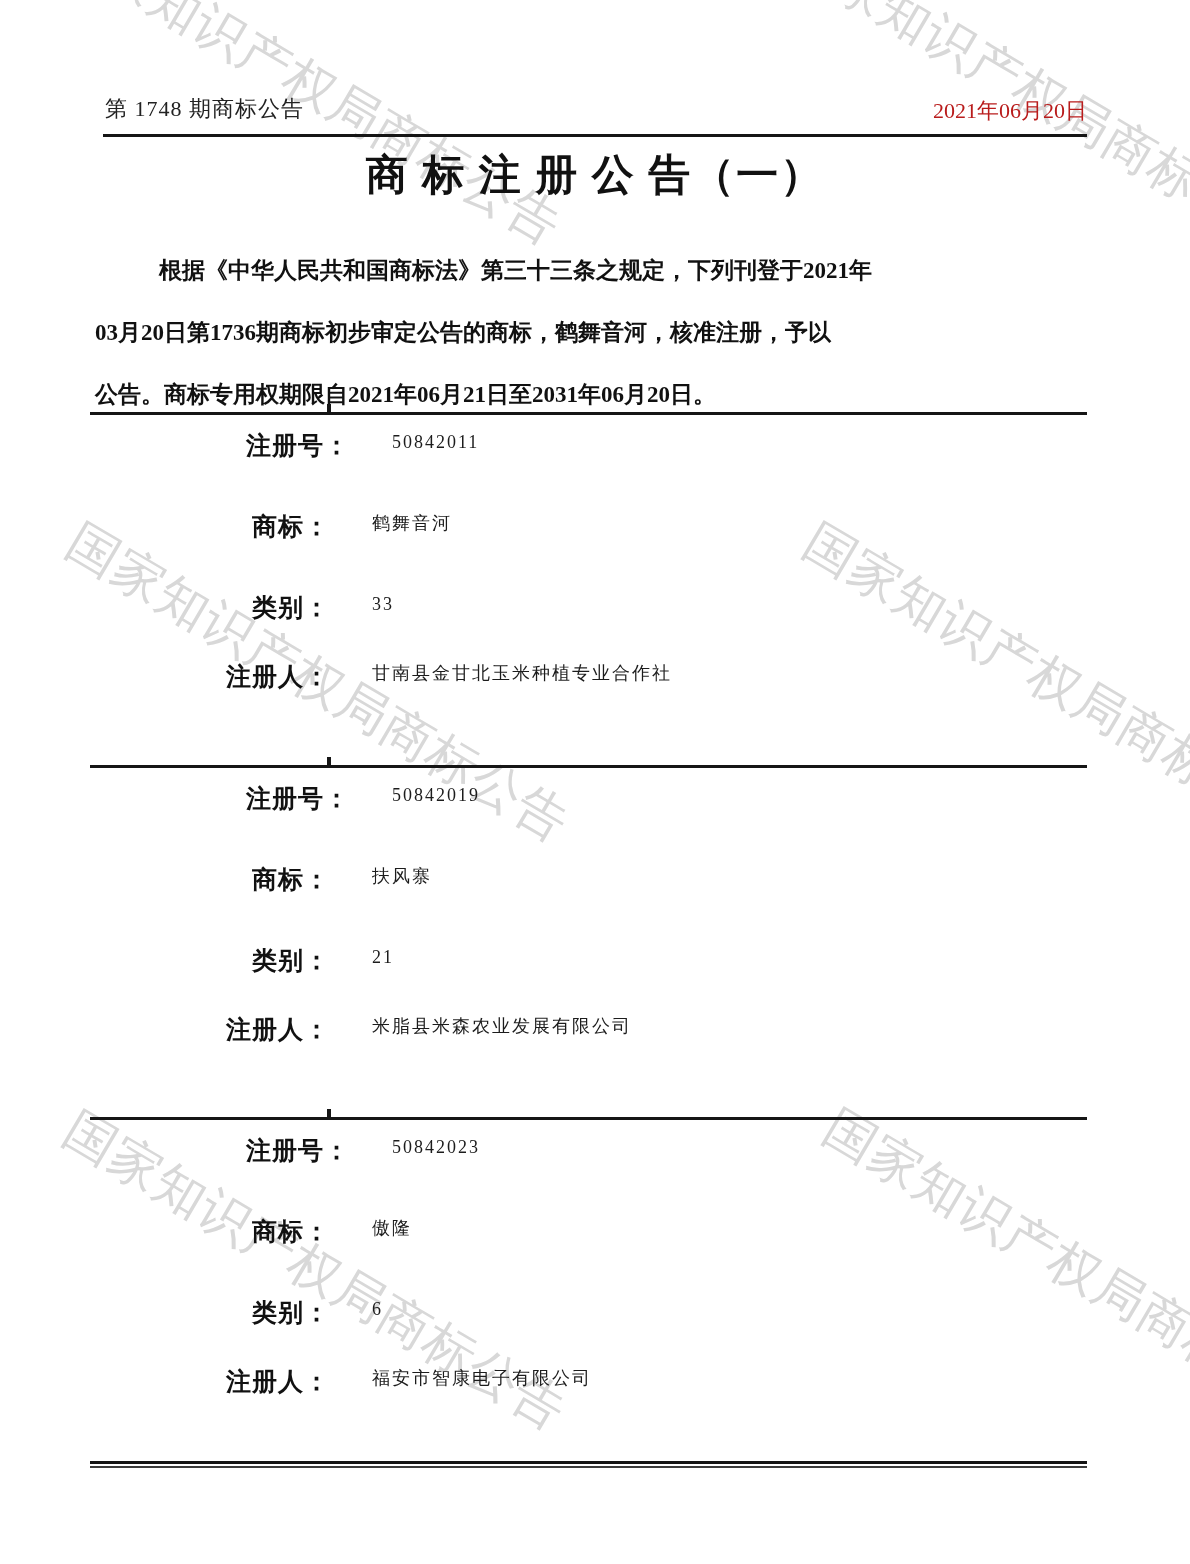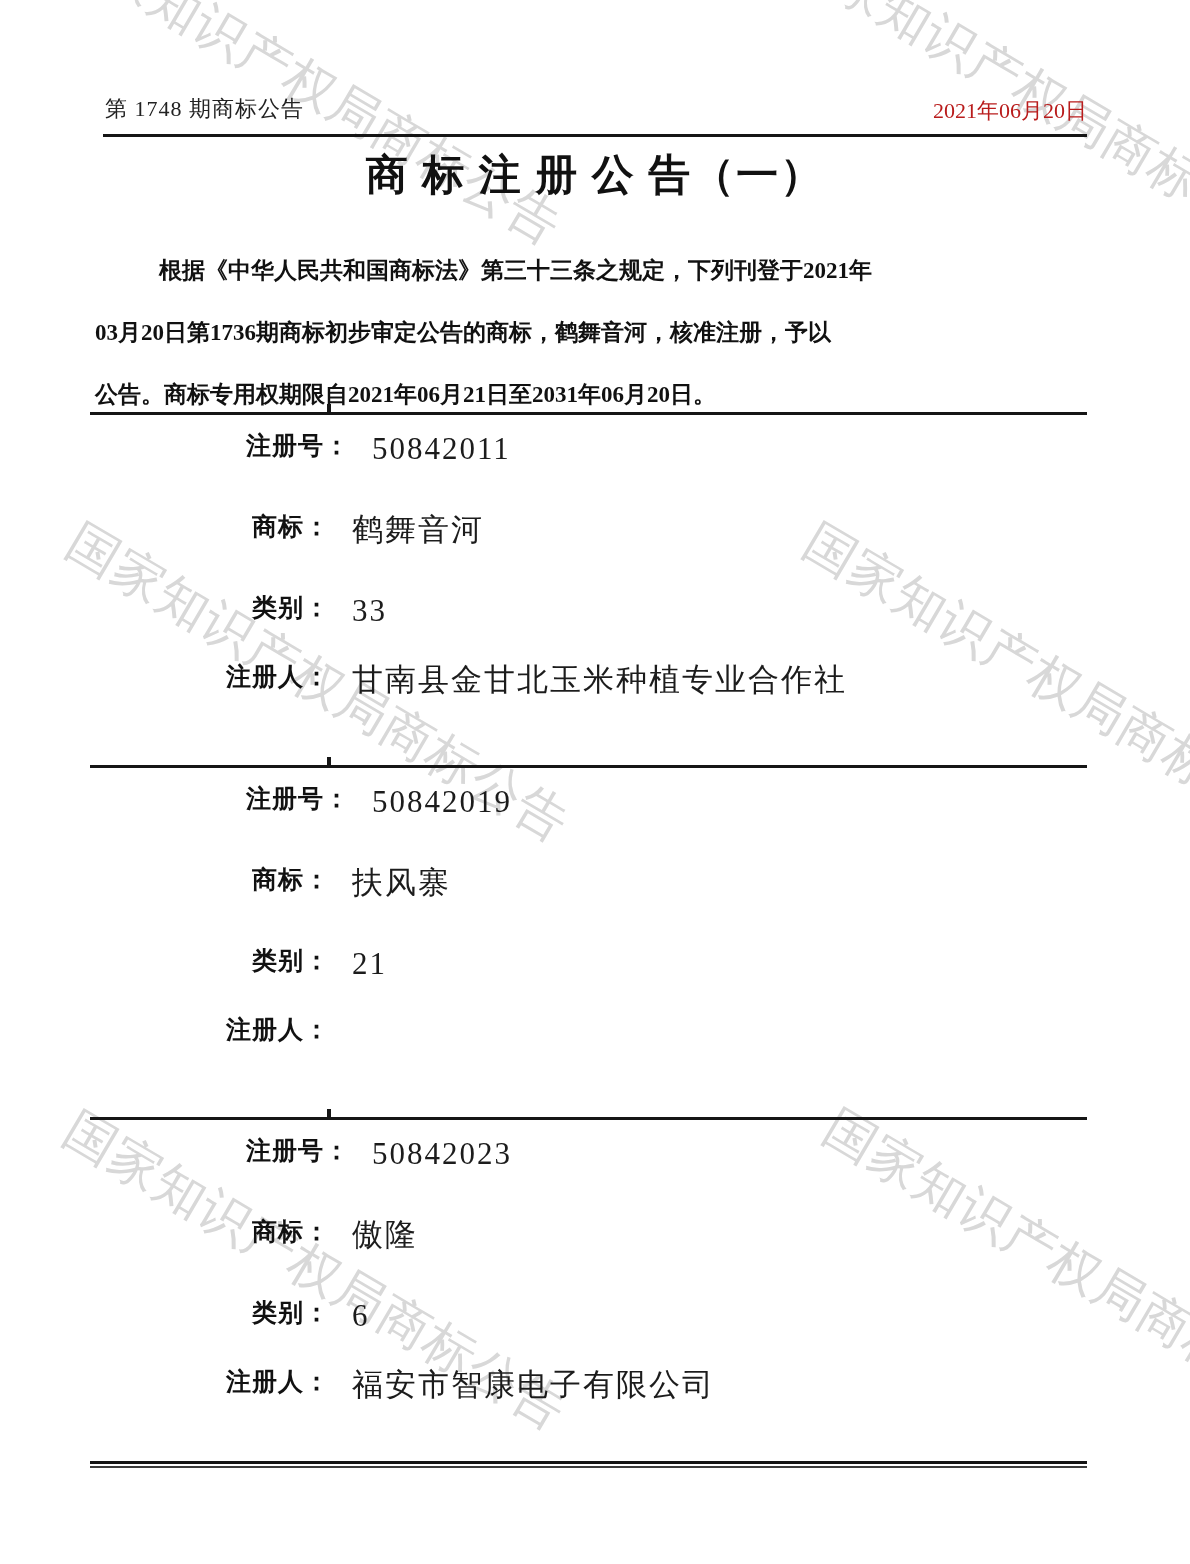--- a/index.html
+++ b/index.html
@@ -53,22 +53,22 @@
   .row{position:absolute;left:0;width:1190px;height:30px;line-height:1;}
   .row.f0{top:21px;margin-left:20px;}
   .row.f1{top:102px;text-decoration:underline;}
   .row.f2{top:183px;}
   .row.f3{top:252px;}
   .lbl{
     position:absolute;left:90px;width:240px;text-align:right;
     font-size:25px;font-weight:bold;letter-spacing:1px;white-space:nowrap;
   }
   .val{
-    position:absolute;left:352px;
-    font-size:31px;color:#1c1c1c;letter-spacing:2px;white-space:nowrap;
+    position:absolute;left:372px;
+    font-size:18px;color:#1c1c1c;letter-spacing:2px;white-space:nowrap;
   }
   
   .bottom-line-1{position:absolute;left:90px;top:1461px;width:997px;height:3px;background:#141414;}
   .bottom-line-2{position:absolute;left:90px;top:1466px;width:997px;height:2px;background:#3a3a3a;}
 </style>
 </head>
 <body>
 
 <div class="page">
 
@@ -124,20 +124,21 @@
       <div class="row f1">
         <span class="lbl">商标：</span>
         <span class="val">扶风寨</span>
       </div>
       <div class="row f2">
         <span class="lbl">类别：</span>
         <span class="val">21</span>
       </div>
       <div class="row f3">
         <span class="lbl">注册人：</span>
+        <span class="val">米脂县米森农业发展有限公司</span>
       </div>
     </section>
 
     <section class="record r2">
       <div class="sep"></div>
       <div class="tick"></div>
       <div class="row f0">
         <span class="lbl">注册号：</span>
         <span class="val">50842023</span>
       </div>

